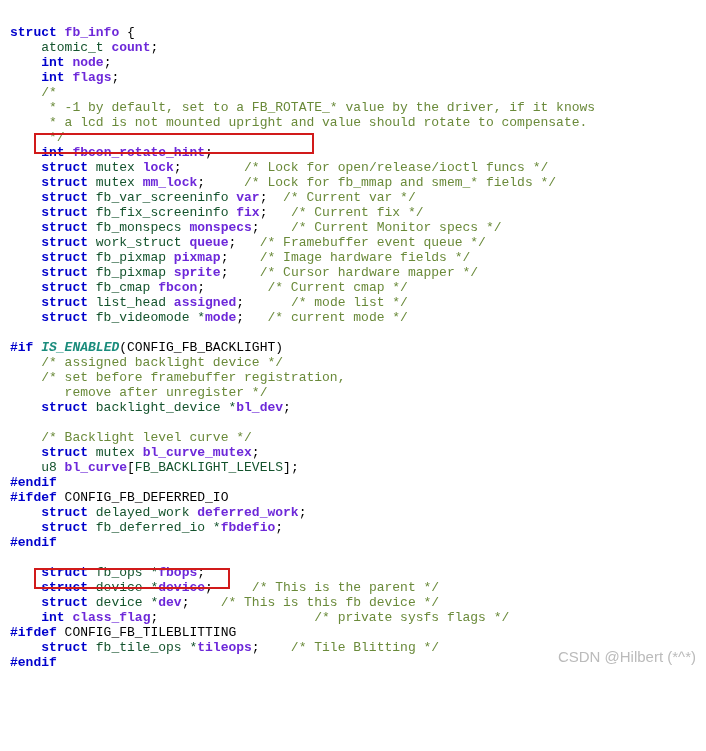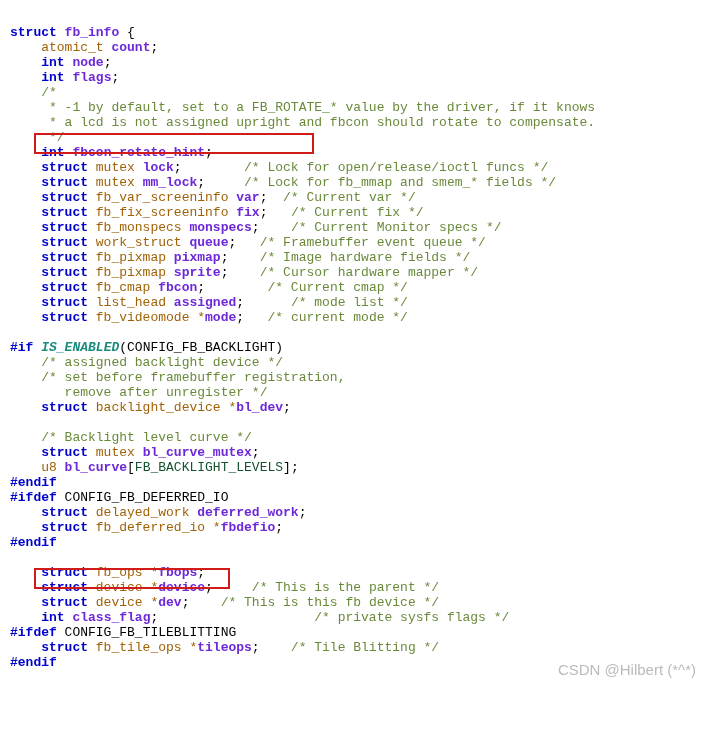--- a/index.html
+++ b/index.html
@@ -12,54 +12,54 @@
     color: #000;
     width: 706px;
     box-sizing: border-box;
     position: relative;
   }
   .code {
     white-space: pre;
     position: relative;
   }
   .kw { color: #0000cc; font-weight: bold; text-align: right; }    
-  .type { color: #a16207; }                     
+  .type { color: #14532d; }                     
   .ident { color: #6d28d9; font-weight: bold; } 
   .cm { color: #6a8a3a; }                       
   .pn { color: #000000; }                       
   .macro { color: #1a8c7c; font-weight: bold; font-style: italic; }
   .const { color: #14532d; }                    
   .box {
     position: absolute;
     border: 2px solid #d11a1a;
     pointer-events: none;
   }
   .box1 { left: 34px; top: 133px; width: 276px; height: 17px; }
   .box2 { left: 34px; top: 568px; width: 192px; height: 17px; }
   .watermark {
     position: absolute;
-    bottom: 3px;
+    bottom: 16px;
     right: 10px;
     font-family: Arial, sans-serif;
     font-size: 15px;
     color: #bbbbbb;
     font-weight: 500;
   }
 </style>
 </head>
 <body>
 
 <div class="code">
 <span class="kw">struct</span><span class="ident"> fb_info </span><span class="pn">{</span>
 <span class="type">    atomic_t </span><span class="ident">count</span><span class="pn">;</span>
 <span class="kw">    int </span><span class="ident">node</span><span class="pn">;</span>
 <span class="kw">    int </span><span class="ident">flags</span><span class="pn">;</span>
 <span class="cm">    /*</span>
 <span class="cm">     * -1 by default, set to a FB_ROTATE_* value by the driver, if it knows</span>
-<span class="cm">     * a lcd is not assigned upright and fbcon should rotate to compensate.</span>
+<span class="cm">     * a lcd is not mounted upright and value should rotate to compensate.</span>
 <span class="cm">     */</span>
 <span class="kw">    int </span><span class="ident">fbcon_rotate_hint</span><span class="pn">;</span>
 <span class="kw">    struct</span><span class="type"> mutex </span><span class="ident">lock</span><span class="pn">;        </span><span class="cm">/* Lock for open/release/ioctl funcs */</span>
 <span class="kw">    struct</span><span class="type"> mutex </span><span class="ident">mm_lock</span><span class="pn">;     </span><span class="cm">/* Lock for fb_mmap and smem_* fields */</span>
 <span class="kw">    struct</span><span class="type"> fb_var_screeninfo </span><span class="ident">var</span><span class="pn">;  </span><span class="cm">/* Current var */</span>
 <span class="kw">    struct</span><span class="type"> fb_fix_screeninfo </span><span class="ident">fix</span><span class="pn">;   </span><span class="cm">/* Current fix */</span>
 <span class="kw">    struct</span><span class="type"> fb_monspecs </span><span class="ident">monspecs</span><span class="pn">;    </span><span class="cm">/* Current Monitor specs */</span>
 <span class="kw">    struct</span><span class="type"> work_struct </span><span class="ident">queue</span><span class="pn">;   </span><span class="cm">/* Framebuffer event queue */</span>
 <span class="kw">    struct</span><span class="type"> fb_pixmap </span><span class="ident">pixmap</span><span class="pn">;    </span><span class="cm">/* Image hardware fields */</span>
 <span class="kw">    struct</span><span class="type"> fb_pixmap </span><span class="ident">sprite</span><span class="pn">;    </span><span class="cm">/* Cursor hardware mapper */</span>

